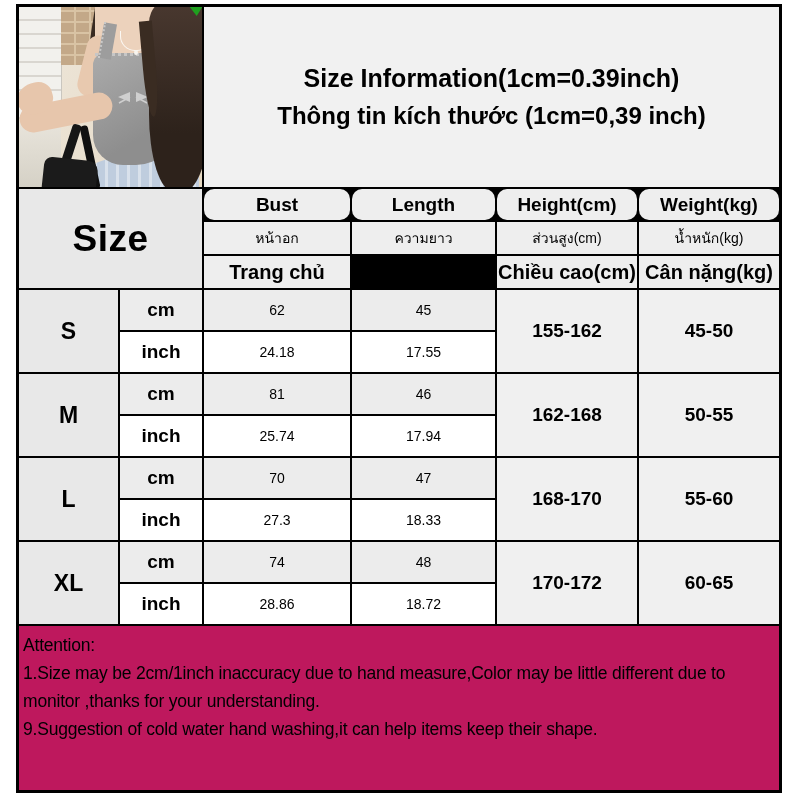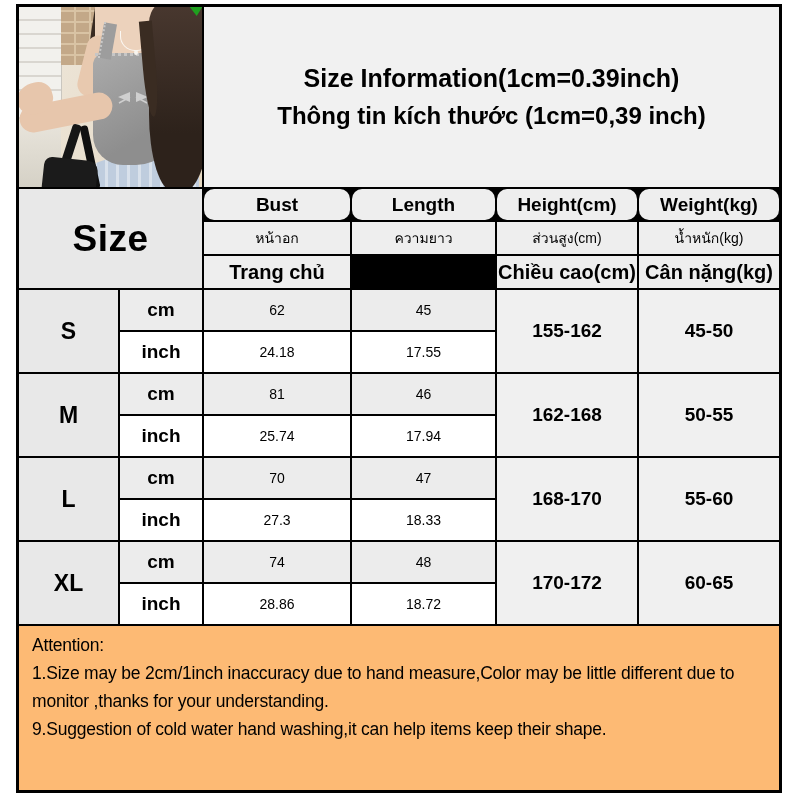--- a/index.html
+++ b/index.html
@@ -19,21 +19,21 @@
   .title-th{font-weight:bold;font-size:21px;}
   .title-vi{font-weight:bold;font-size:24px;}
   .t-sizehead{font-weight:bold;font-size:37px;letter-spacing:.5px;}
   .t-colhead{font-weight:bold;font-size:19px;border-radius:10px;}
   .t-colhead-th{font-weight:normal;font-size:14px;}
   .t-colhead-vi{font-weight:bold;font-size:20px;}
   .t-letter{font-weight:bold;font-size:23px;}
   .t-unit{font-weight:bold;font-size:19px;}
   .t-val{font-size:14px;}
   .t-range{font-size:19px;font-weight:bold;}
-  .attention{background:#fdba74;display:block;text-align:left;padding:5px 13px;font-size:17.5px;line-height:28px;letter-spacing:-0.2px;}
+  .attention{background:#be185d;display:block;text-align:left;padding:5px 4px;font-size:17.5px;line-height:28px;letter-spacing:-0.2px;}
   
   .photo{position:relative;background:linear-gradient(110deg,#eee7db 0%,#e9dfce 55%,#e5d8c2 100%);overflow:hidden;}
   .photo *{position:absolute;}
   .glass-cabinet{left:0;top:0;width:42px;height:112px;background:
       repeating-linear-gradient(180deg,#f2f1ed 0 12px,#d9d6d0 12px 14px),linear-gradient(#f2f1ed,#eceae4);
       border-right:1px solid #c9c6bf;}
   .counter{left:0;top:112px;width:42px;height:68px;background:linear-gradient(#e9e5dc,#d5d1c6);}
   .brick-wall{left:42px;top:0;width:47px;height:58px;background-color:#c3a888;background-image:
       repeating-linear-gradient(0deg,rgba(0,0,0,0) 0 9px,#d9c3a4 9px 11px),
       repeating-linear-gradient(90deg,rgba(0,0,0,0) 0 13px,#d9c3a4 13px 15px);}

